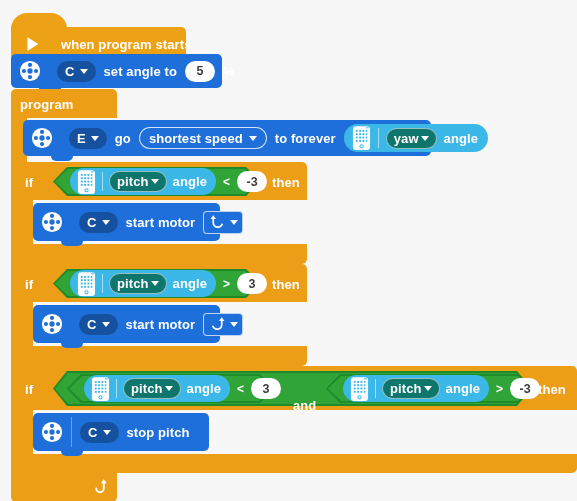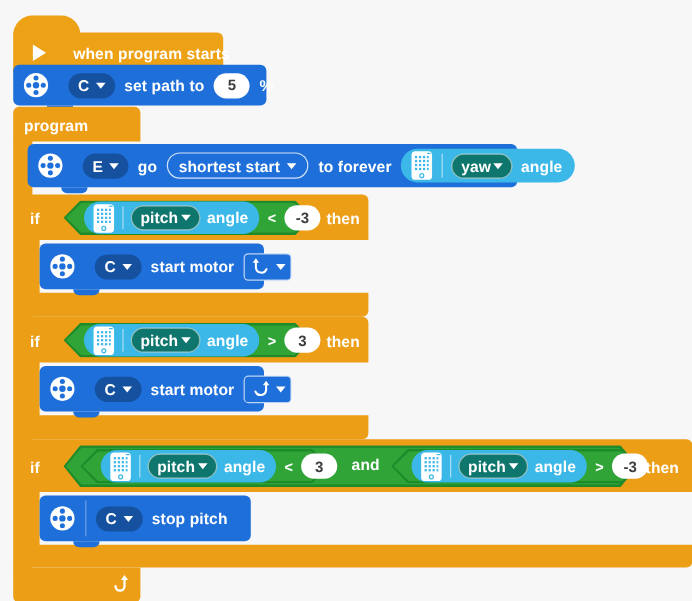--- a/index.html
+++ b/index.html
@@ -168,21 +168,21 @@
           <circle cx="12" cy="5.4" r="2.3" fill="#1e6fd9"></circle>
           <circle cx="12" cy="18.6" r="2.3" fill="#1e6fd9"></circle>
           <circle cx="5.4" cy="12" r="2.3" fill="#1e6fd9"></circle>
           <circle cx="18.6" cy="12" r="2.3" fill="#1e6fd9"></circle>
         </svg>
         <div class="divider"></div>
         <span class="ddd">
           <span class="label">C</span>
           <span class="caret"></span>
         </span>
-        <span class="label">set path to</span>
+        <span class="label">set angle to</span>
         <span class="numin">5</span>
         <span class="label">%</span>
       </div>
     </div>
   </div>
 
   <div class="blk" style="left:11px; top:89px;">
 
     <div class="ctl-top" style="left:0; top:0; width:106px; height:29px;"></div>
     <div class="nub orange" style="left:28px; top:0px; width:22px; height:0;"></div>
@@ -211,21 +211,21 @@
           <circle cx="5.4" cy="12" r="2.3" fill="#1e6fd9"></circle>
           <circle cx="18.6" cy="12" r="2.3" fill="#1e6fd9"></circle>
         </svg>
         <div class="divider"></div>
         <span class="ddd">
           <span class="label">E</span>
           <span class="caret"></span>
         </span>
         <span class="label">go</span>
         <span class="wdd">
-          <span class="label">shortest start</span>
+          <span class="label">shortest speed</span>
           <span class="caret"></span>
         </span>
         <span class="label">to forever</span>
 
         <span class="rep" style="position:relative; height:28px; padding:0 10px 0 8px; gap:7px;">
           <svg class="hicon" viewBox="0 0 20 27">
             <rect x="1" y="1" width="18" height="25" rx="3.4" fill="#ffffff"></rect>
             <g fill="#3cb8e8">
               <rect x="4" y="5" width="2" height="2"></rect>
                 <rect x="7.5" y="5" width="2" height="2"></rect>
@@ -458,21 +458,21 @@
               <span class="label">pitch</span>
               <span class="caret"></span>
             </span>
             <span class="label">angle</span>
           </span>
           <span class="cmp">&lt;</span>
           <span class="numin">3</span>
         </div>
       </div>
 
-      <span class="label" style="position:absolute; left:240px; top:10px;">and</span>
+      <span class="label" style="position:absolute; left:240px; top:28px;">and</span>
 
       <div style="position:absolute; left:273px; top:3px; width:207px; height:29px;">
         <div class="hex-outline" style="left:0; top:0; width:207px; height:29px;"></div>
         <div class="hex-inner" style="left:2px; top:2px; width:203px; height:25px;"></div>
         <div style="position:absolute; left:0; top:0; width:207px; height:29px; display:flex; align-items:center; gap:7px; padding-left:17px;">
           <span class="rep" style="position:relative; height:27px; padding:0 9px 0 7px; gap:6px;">
             <svg class="hicon" viewBox="0 0 20 27">
               <rect x="1" y="1" width="18" height="25" rx="3.4" fill="#ffffff"></rect>
               <g fill="#3cb8e8">
                 <rect x="4" y="5" width="2" height="2"></rect>

